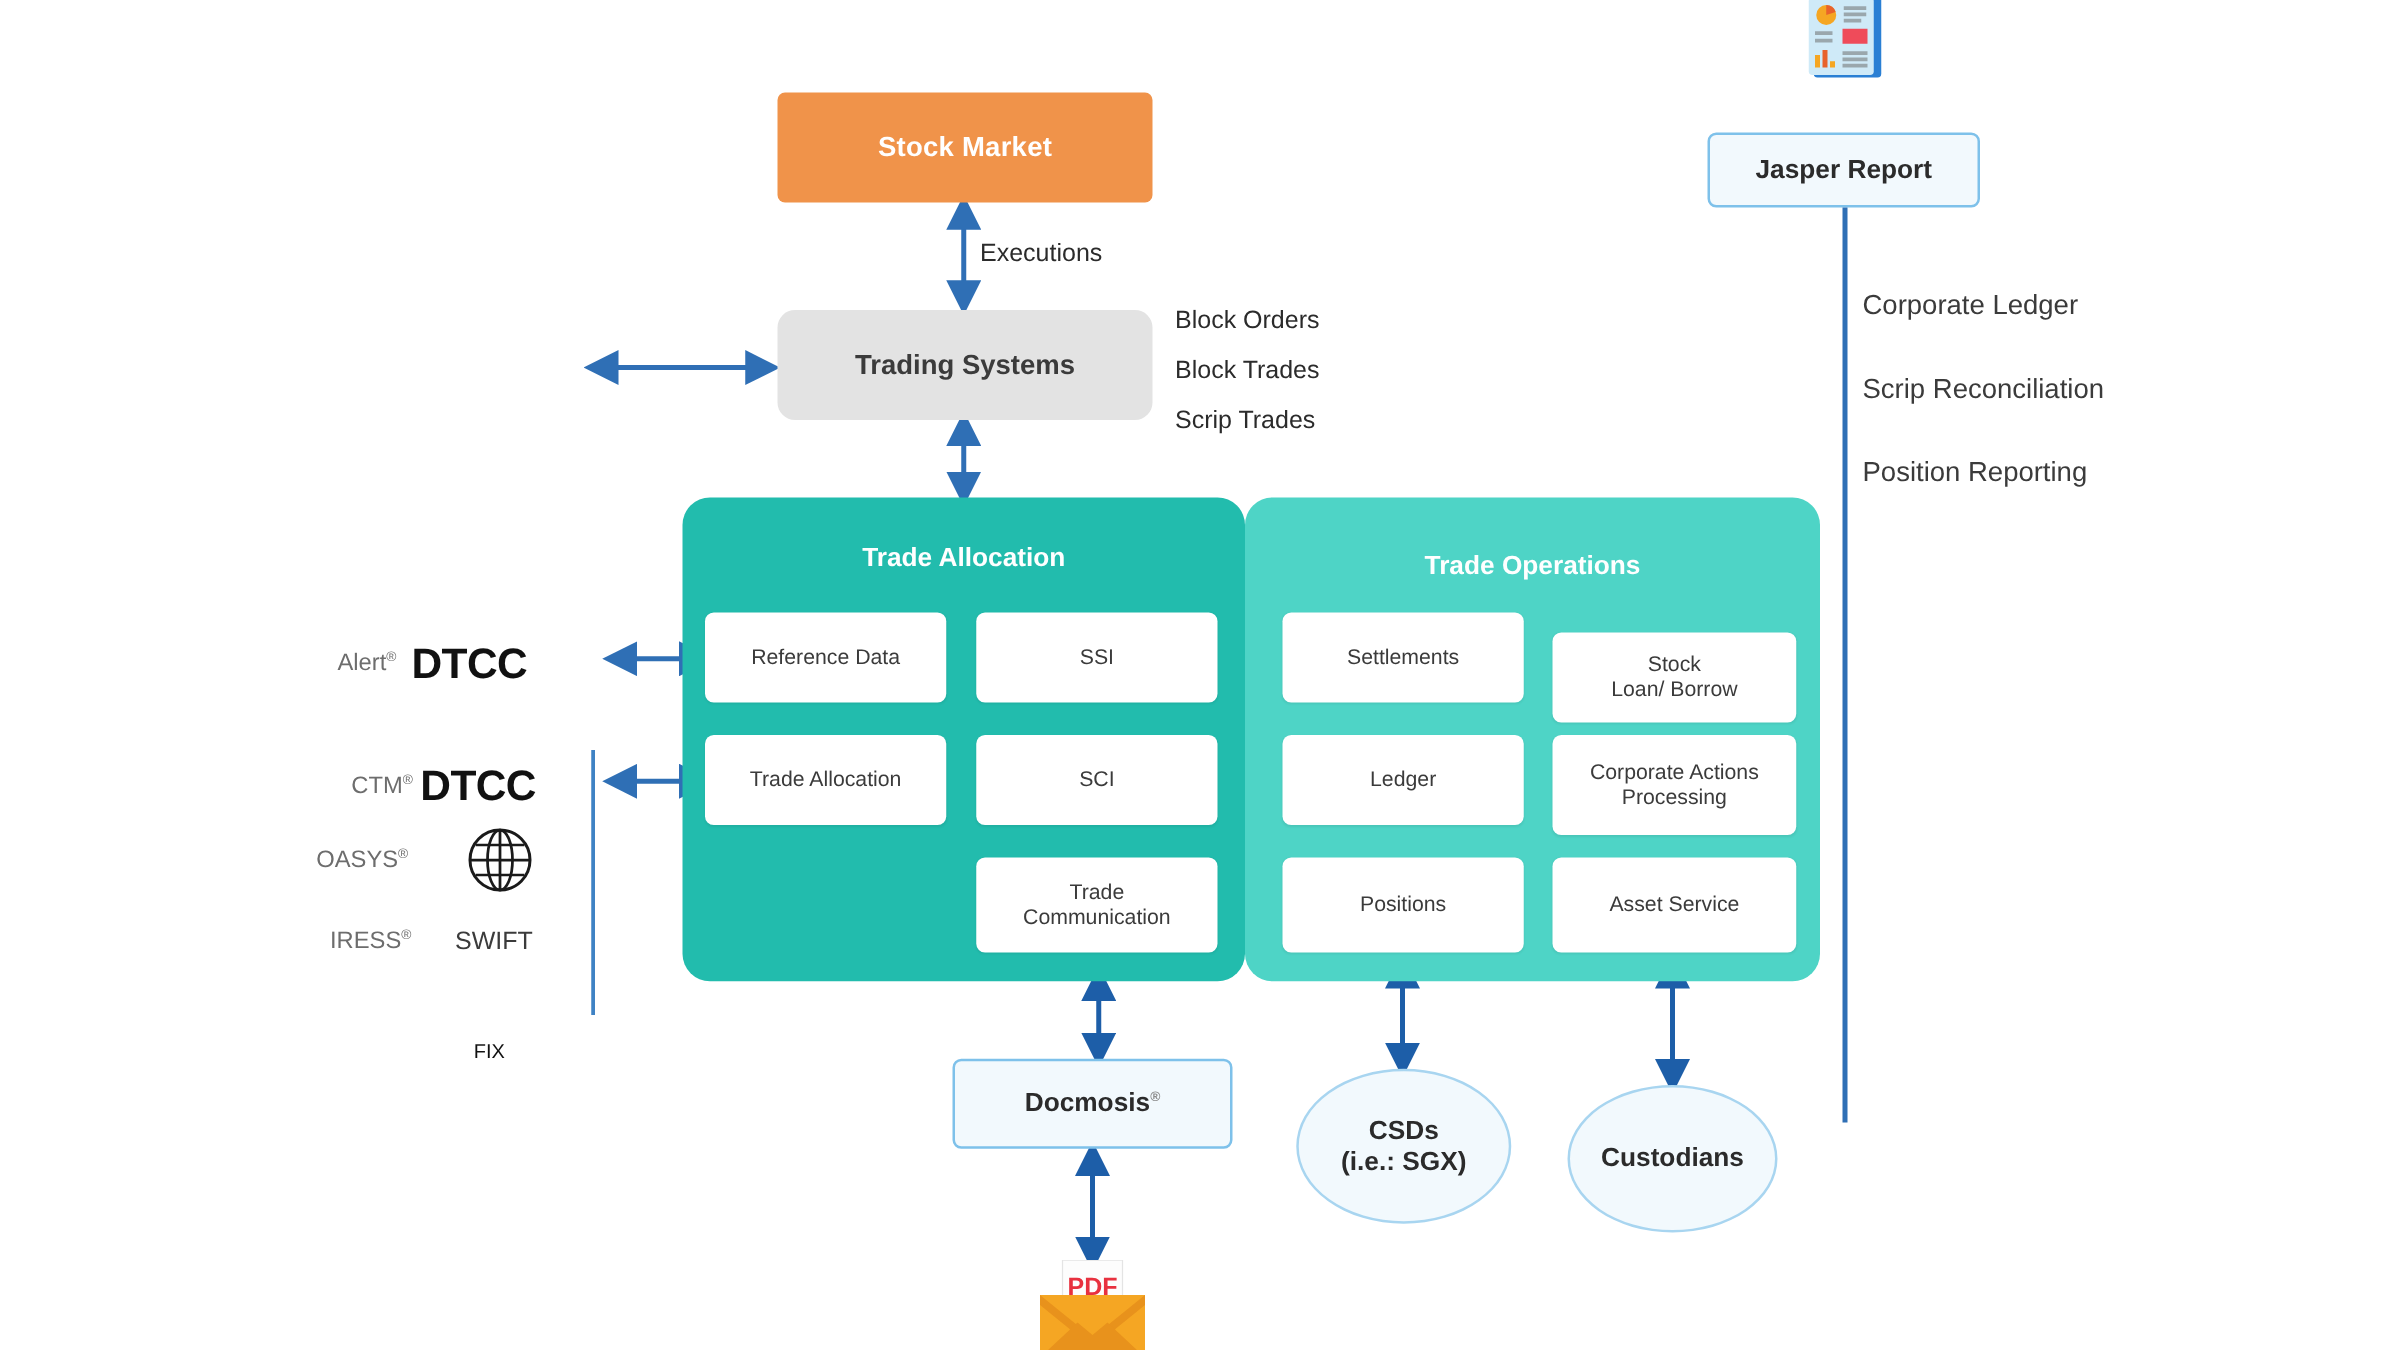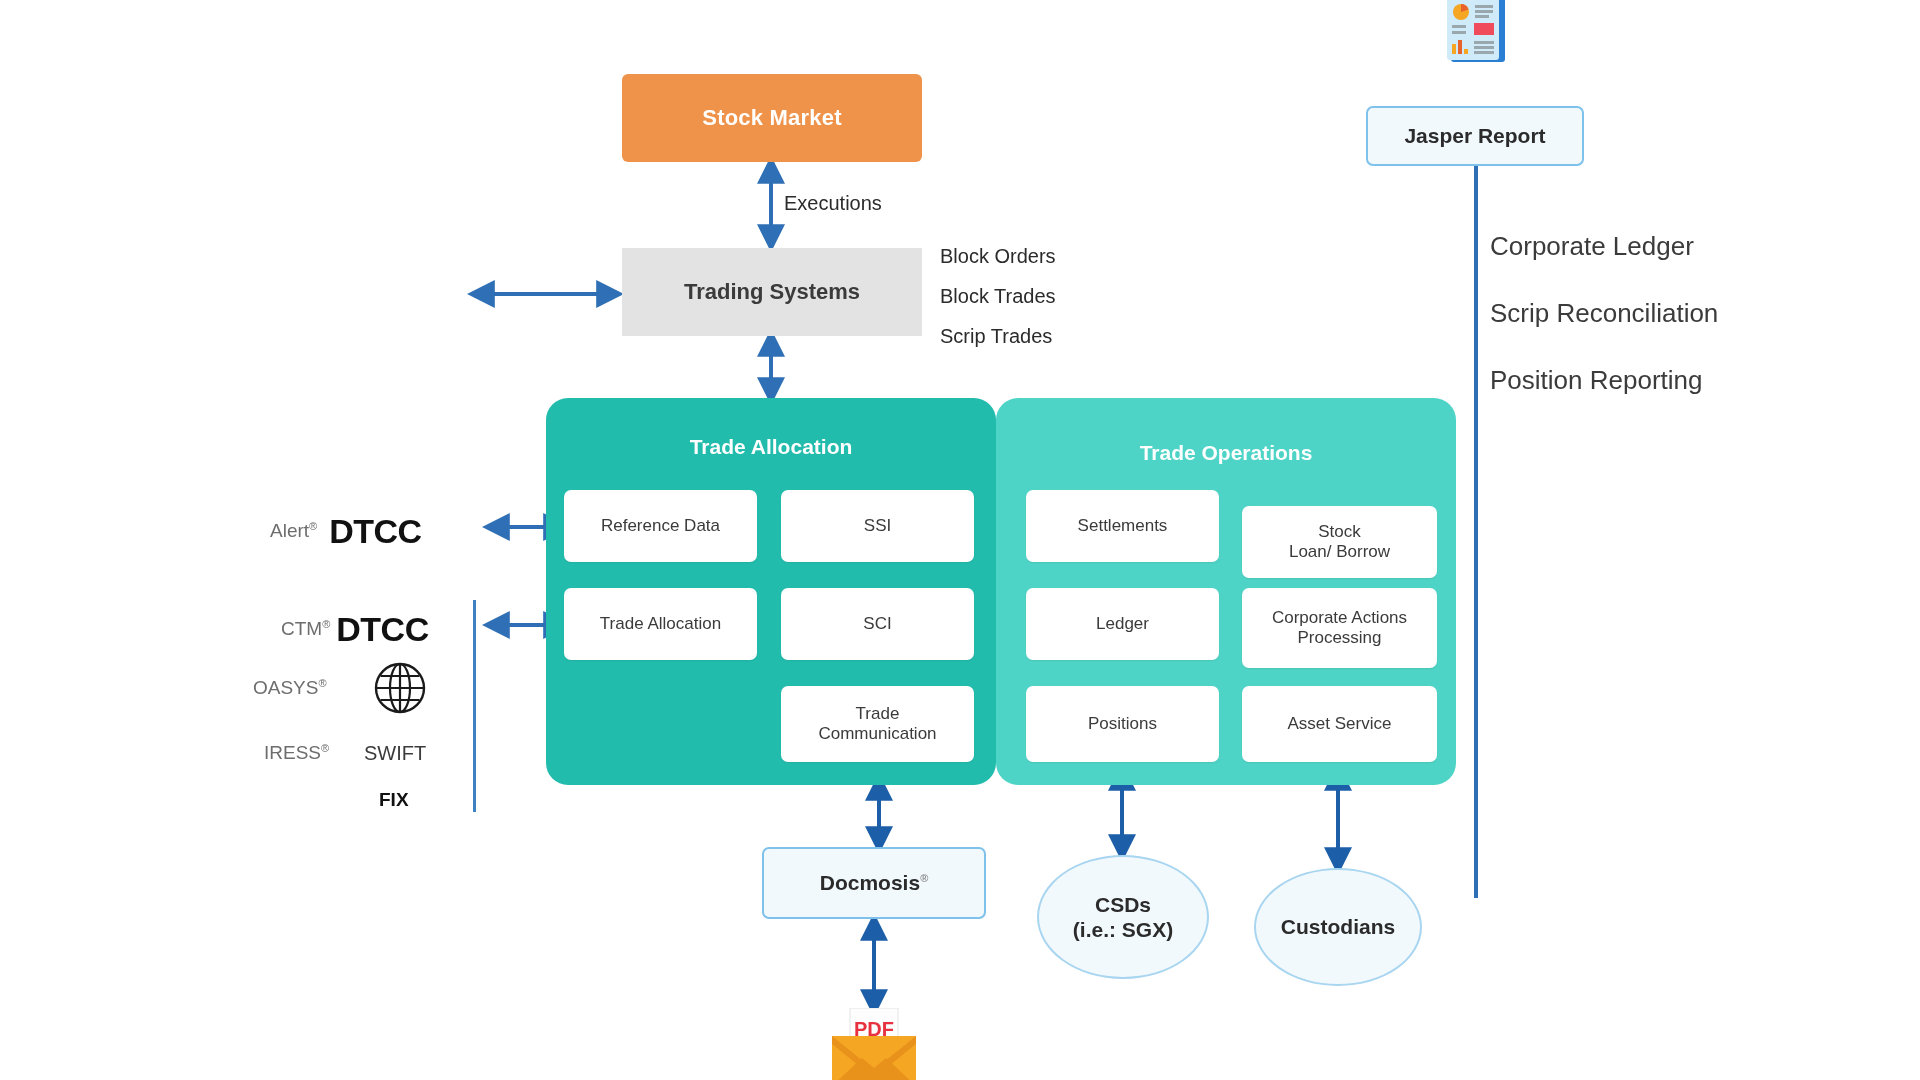--- a/index.html
+++ b/index.html
@@ -40,21 +40,21 @@
     border-radius: 6px;
     color: #ffffff;
     font-weight: bold;
     font-size: 22px;
     letter-spacing: .2px;
   }
 
   
   .trading-systems {
     background: #e3e3e3;
-    border-radius: 0;
+    border-radius: 14px;
     color: #3b3b3b;
     font-weight: bold;
     font-size: 22px;
   }
 
   
   .im-ellipse {
     background: #f0f0f0;
     border-radius: 50%;
     display: flex;
@@ -143,23 +143,24 @@
     letter-spacing: -0.5px;
     white-space: nowrap;
   }
   .swift-label {
     color: #3b3b3b;
     font-size: 20px;
     white-space: nowrap;
   }
   .fix-label {
     color: #111111;
-    font-size: 19px;
-    font-weight: bold;
-    white-space: nowrap;
+    font-size: 16px;
+    font-weight: normal;
+    white-space: nowrap;
+    margin-top: 44px;
   }
   .reg-sup {
     font-size: 11px;
     vertical-align: super;
     color: #8a8a8a;
   }
 
   
   .vline {
     background: #3f82c4;
@@ -173,21 +174,21 @@
   svg.arrows {
     position: absolute;
     left: 0;
     top: 0;
     width: 1920px;
     height: 1080px;
     pointer-events: none;
   }
   .jr-list-item {
     color: #3b3b3b;
-    font-size: 26px;
+    font-size: 22px;
     white-space: nowrap;
   }
 </style>
 </head>
 <body>
 
 <div id="stage">
 
   <svg class="arrows" viewBox="0 0 1920 1080">
     <defs>

